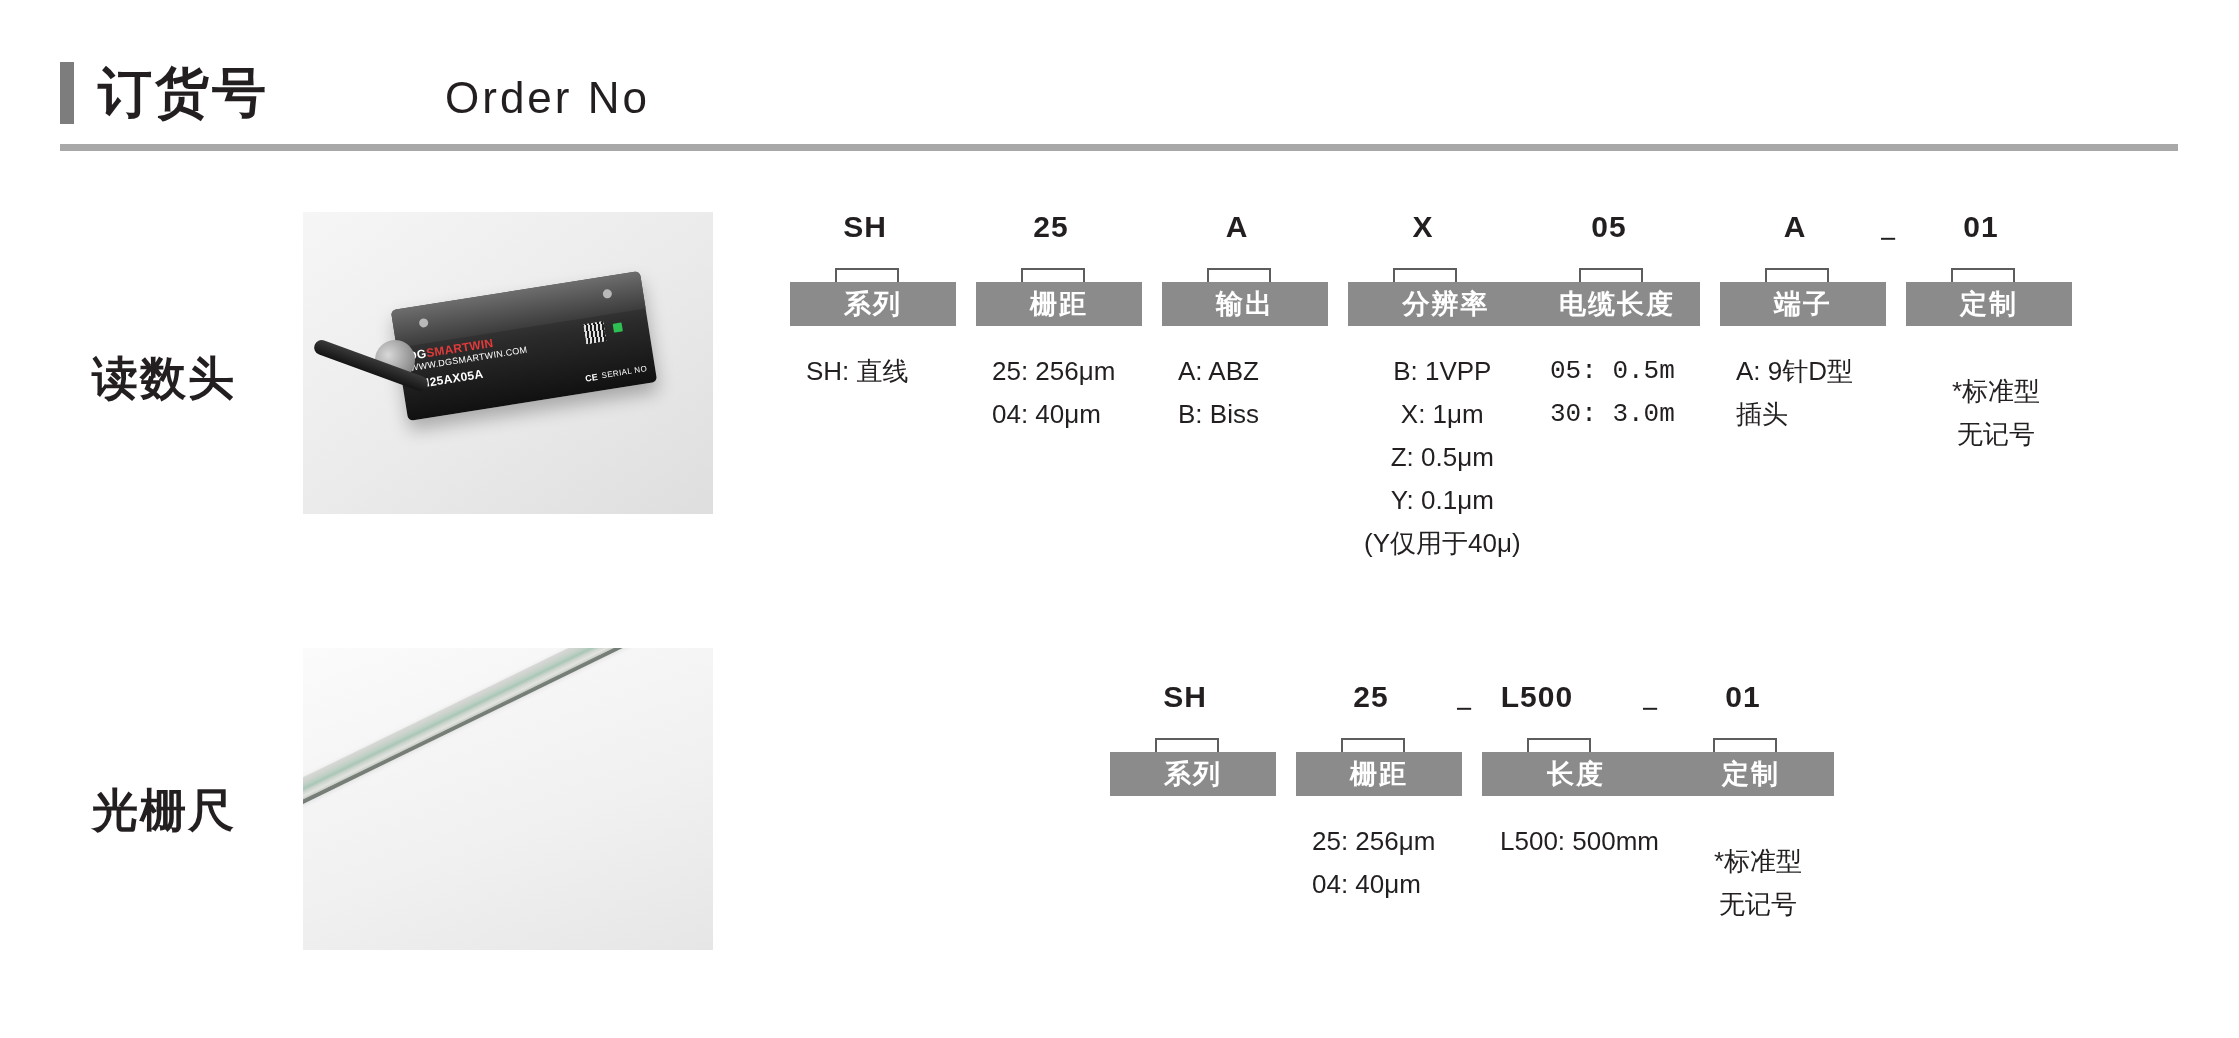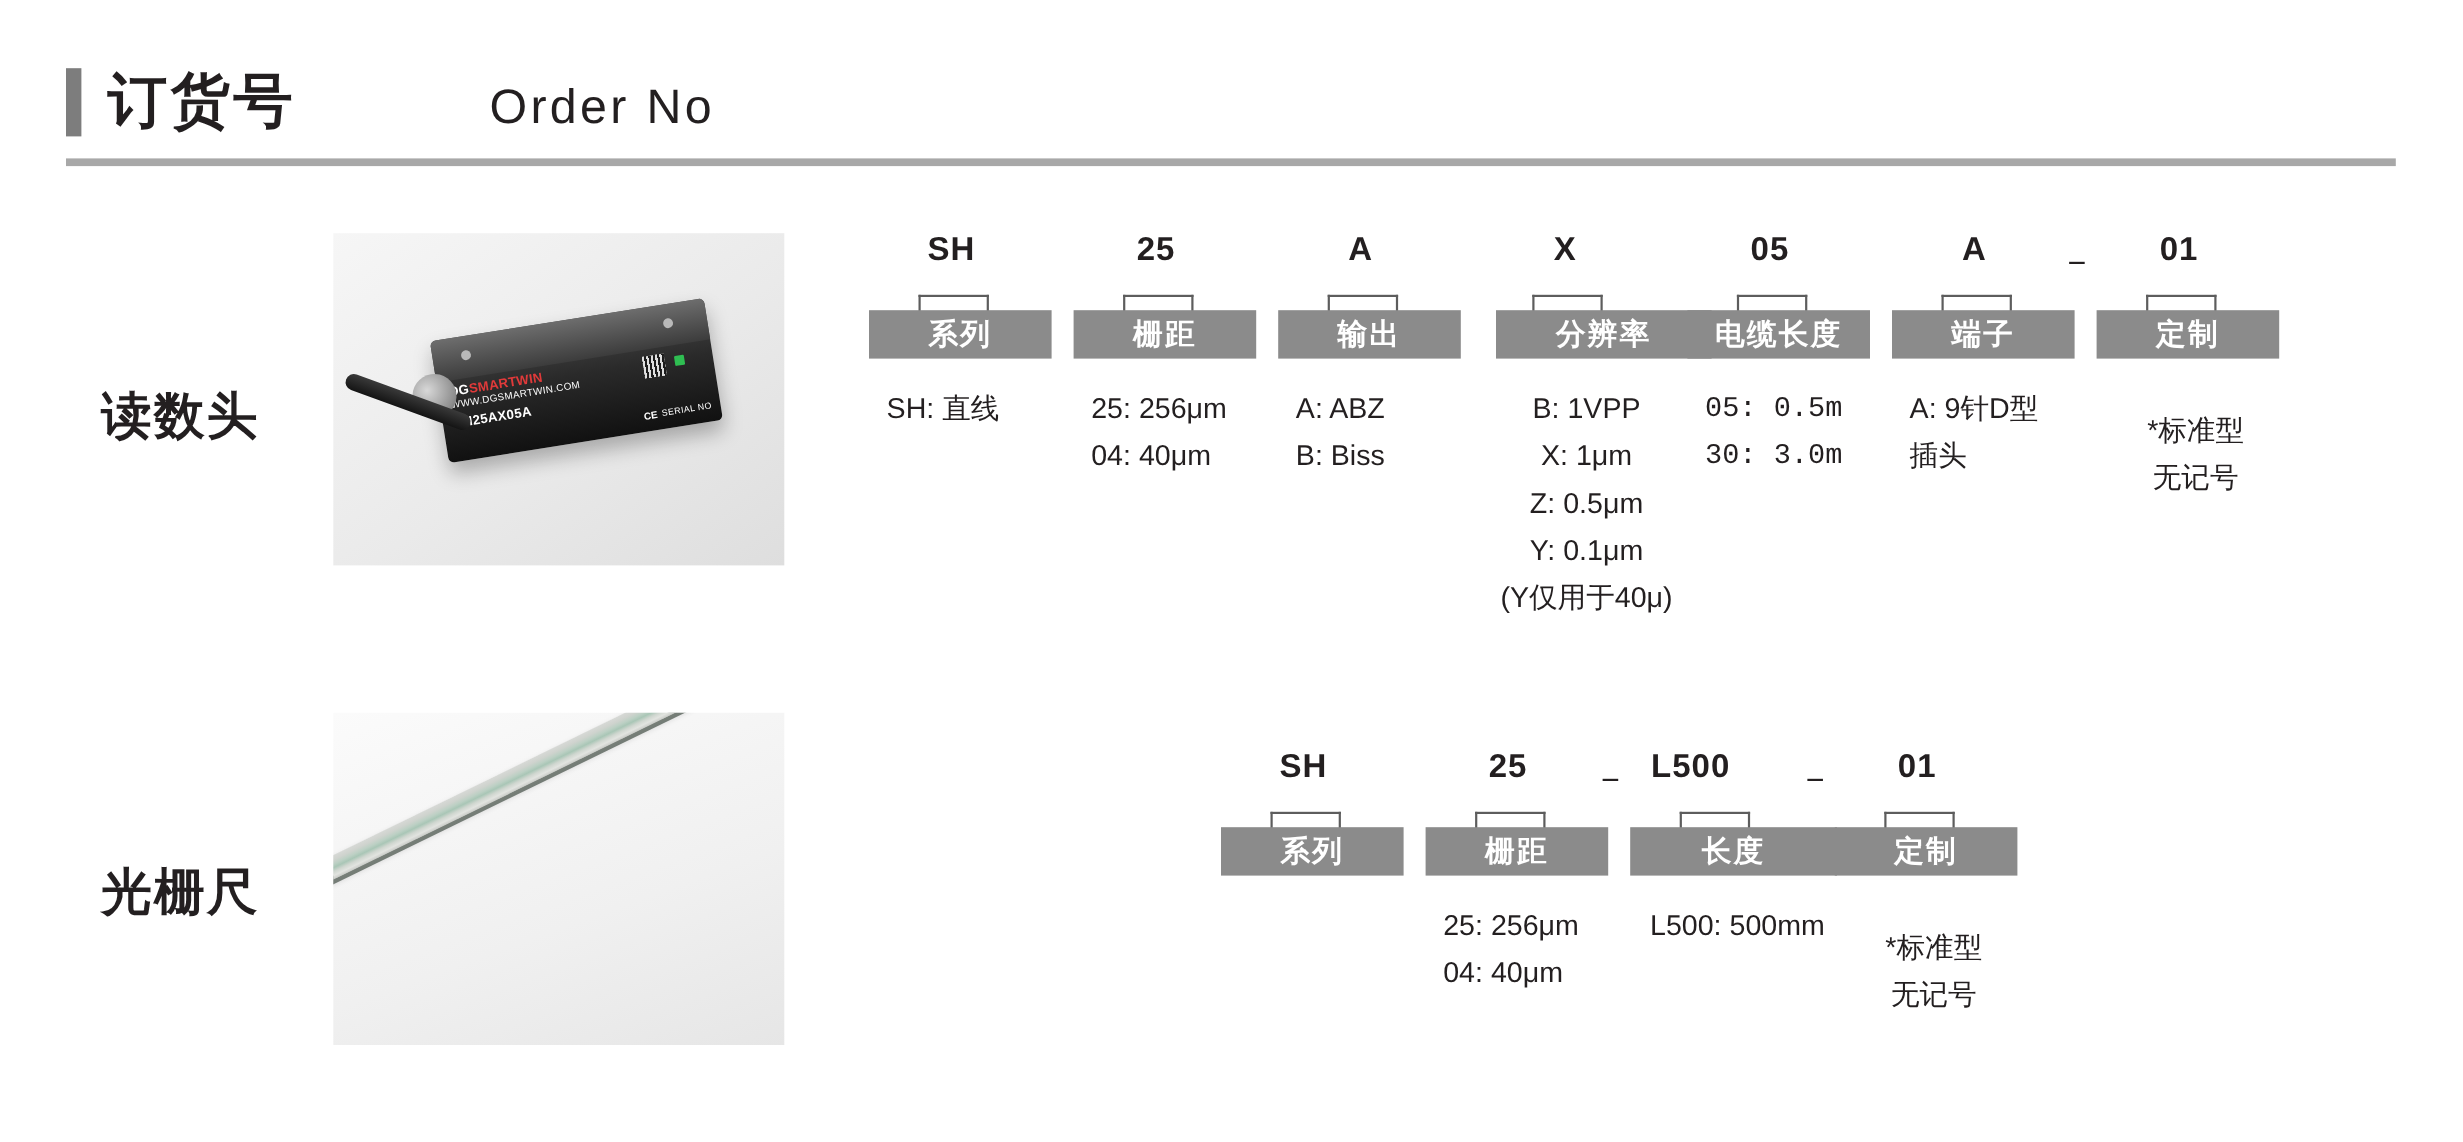--- a/index.html
+++ b/index.html
@@ -326,21 +326,21 @@
   <div class="brace" style="left:231px;  top:58px; width:60px;"></div>
   <div class="brace" style="left:417px;  top:58px; width:60px;"></div>
   <div class="brace" style="left:603px;  top:58px; width:60px;"></div>
   <div class="brace" style="left:789px;  top:58px; width:60px;"></div>
   <div class="brace" style="left:975px;  top:58px; width:60px;"></div>
   <div class="brace" style="left:1161px; top:58px; width:60px;"></div>
 
   <div class="cat" style="left:0px;    top:72px; width:166px;">系列</div>
   <div class="cat" style="left:186px;  top:72px; width:166px;">栅距</div>
   <div class="cat" style="left:372px;  top:72px; width:166px;">输出</div>
-  <div class="cat" style="left:558px;  top:72px; width:196px;margin-left:12px;">分辨率</div>
+  <div class="cat" style="left:558px;  top:72px; width:196px;">分辨率</div>
   <div class="cat" style="left:744px;  top:72px; width:166px;">电缆长度</div>
   <div class="cat" style="left:930px;  top:72px; width:166px;">端子</div>
   <div class="cat" style="left:1116px; top:72px; width:166px;">定制</div>
 
   <div class="opts" style="left:16px;   top:140px;">
     <div>SH: 直线</div>
   </div>
   <div class="opts" style="left:202px;  top:140px;">
     <div>25: 256μm</div>
     <div>04: 40μm</div>

